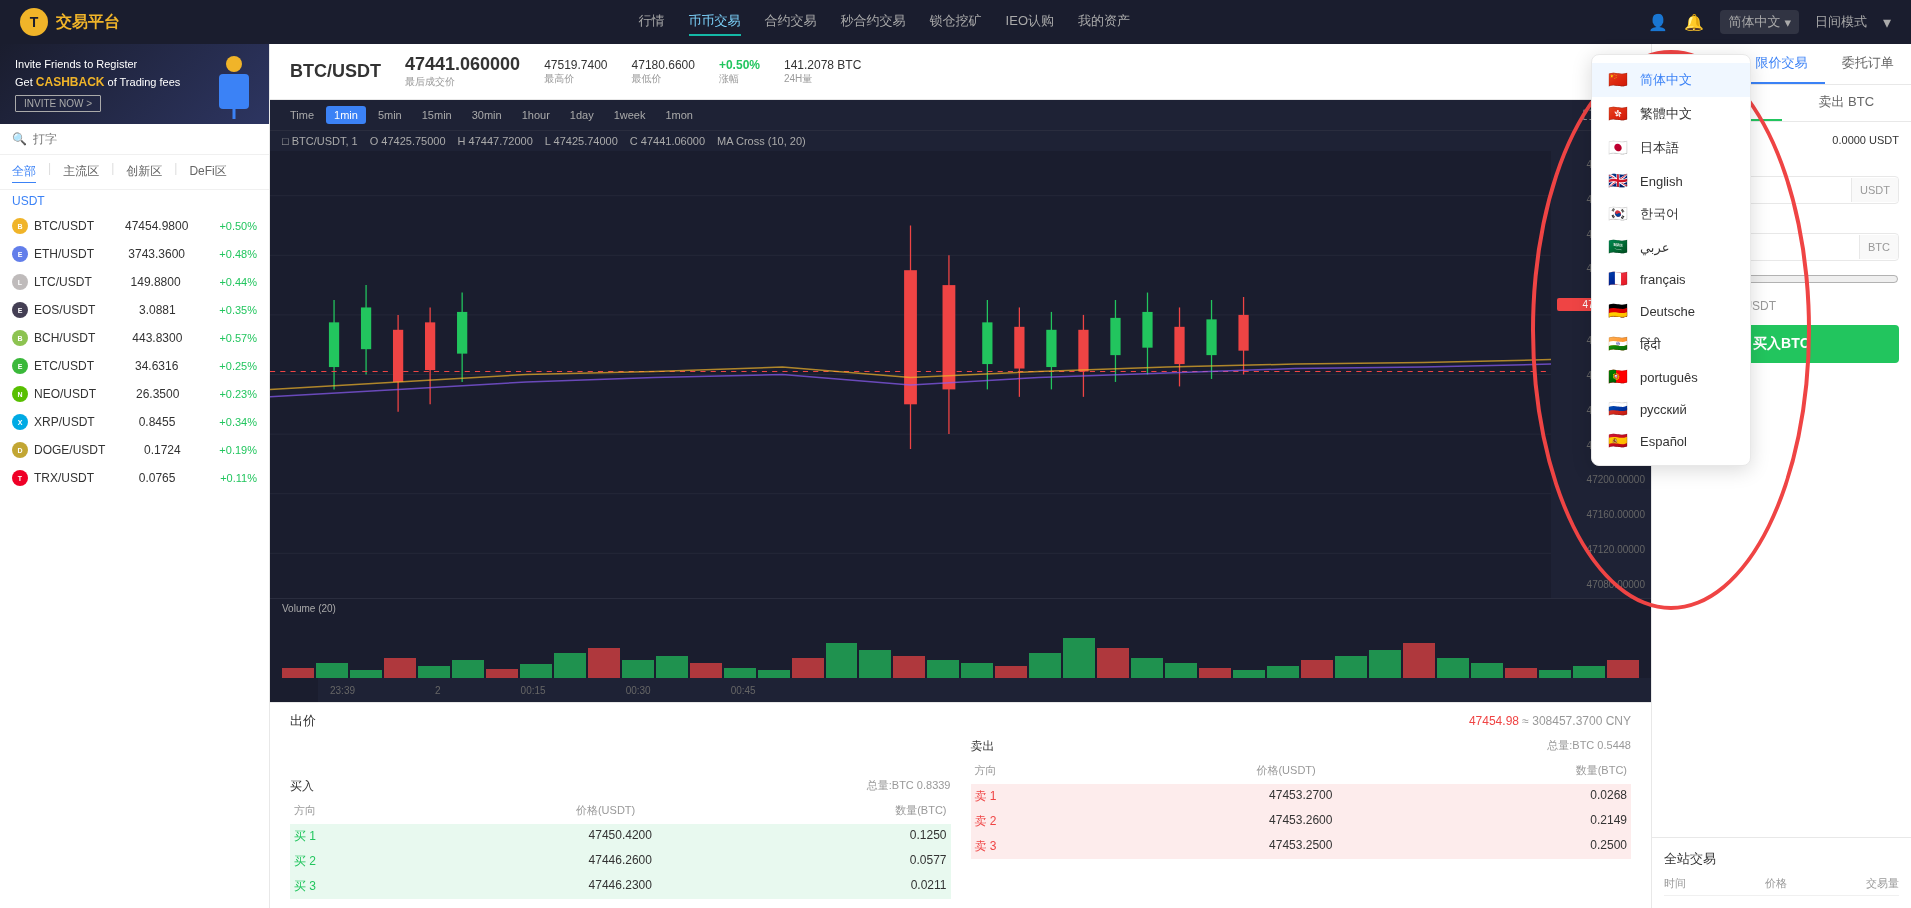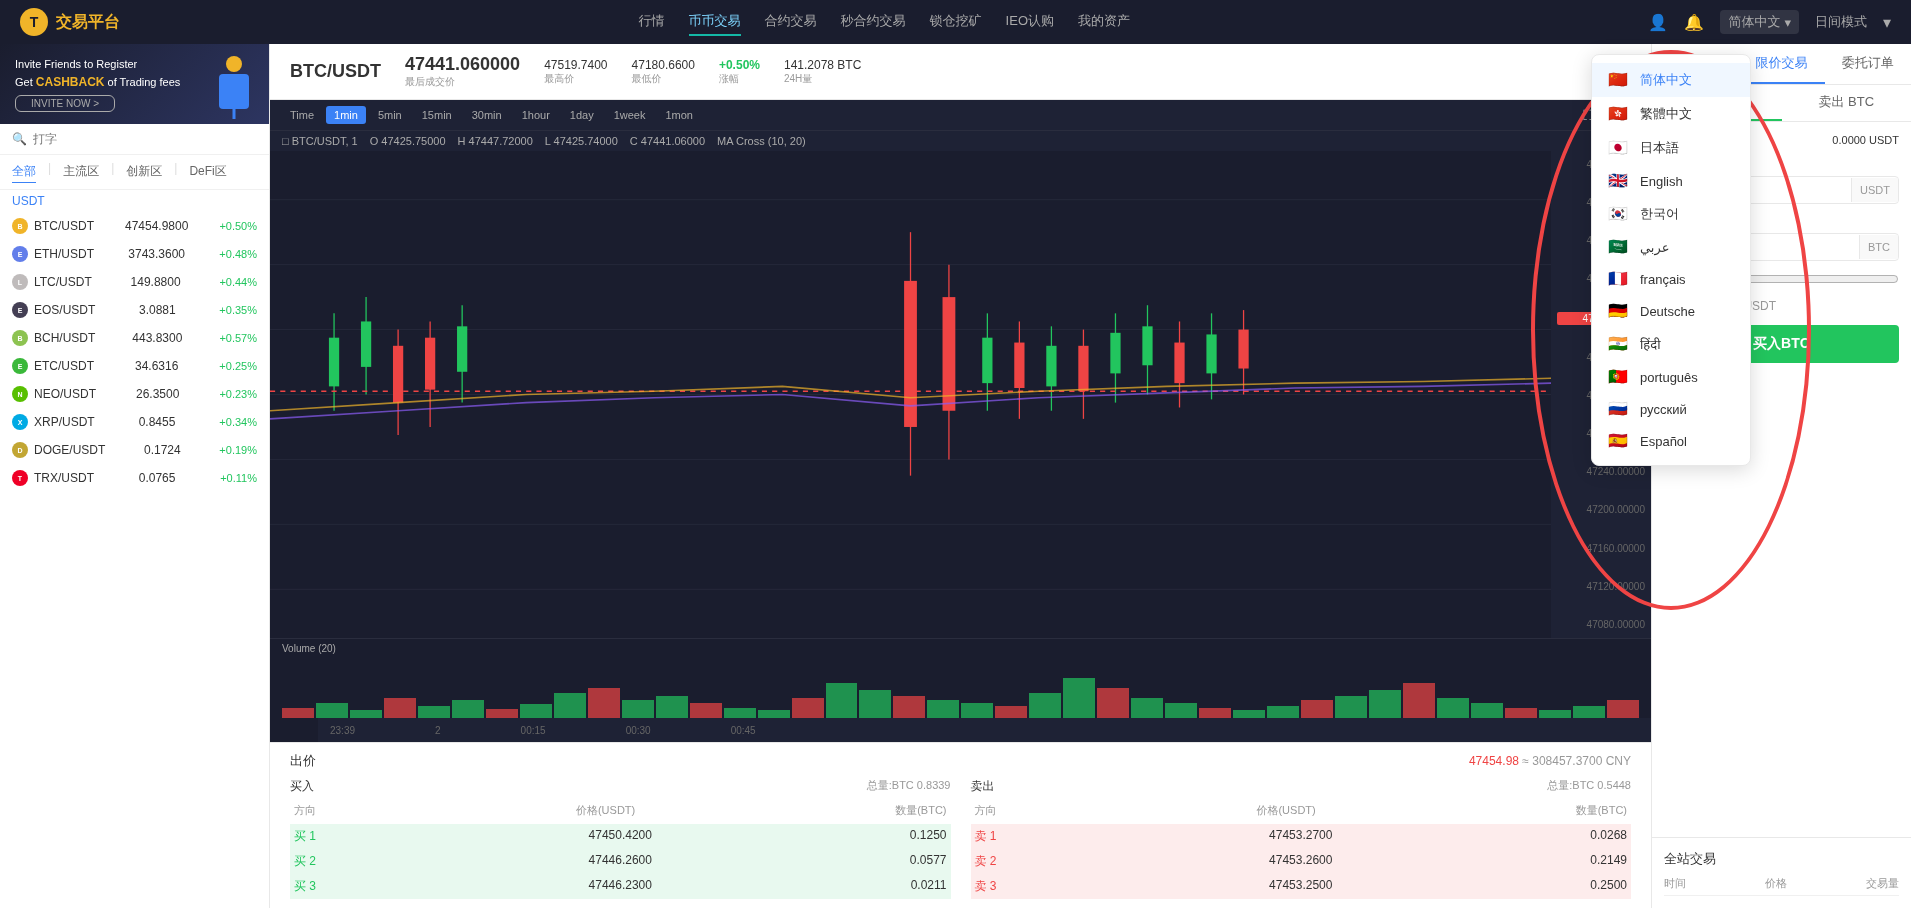--- a/index.html
+++ b/index.html
@@ -18,21 +18,21 @@
     .header-mode { color: #aaa; font-size: 13px; cursor: pointer; }
 
     
     .main-layout { display: flex; height: calc(100vh - 44px); }
 
     
     .sidebar { width: 270px; background: #fff; border-right: 1px solid #e8e8e8; display: flex; flex-direction: column; overflow: hidden; }
     .sidebar-banner { background: linear-gradient(135deg, #1a1d2e, #2d3561); height: 80px; position: relative; display: flex; align-items: center; padding: 10px 15px; overflow: hidden; }
     .sidebar-banner-text { color: #fff; font-size: 11px; line-height: 1.5; z-index: 1; }
     .sidebar-banner-text .cashback { color: #f0b429; font-weight: bold; font-size: 12px; }
-    .sidebar-banner-btn { background: transparent; border: 1px solid #aaa; color: #aaa; padding: 2px 15px; font-size: 10px; cursor: pointer; border-radius: 6px; margin-top: 4px; display: inline-block; }
+    .sidebar-banner-btn { background: transparent; border: 1px solid #aaa; color: #aaa; padding: 2px 8px; font-size: 10px; cursor: pointer; border-radius: 1px; margin-top: 4px; display: inline-block; }
     .sidebar-banner-img { position: absolute; right: 10px; top: 5px; width: 50px; height: 70px; }
     .sidebar-search { padding: 8px 12px; border-bottom: 1px solid #f0f0f0; display: flex; align-items: center; gap: 6px; }
     .sidebar-search input { border: none; outline: none; font-size: 12px; color: #333; flex: 1; }
     .sidebar-search-icon { color: #999; }
     .sidebar-tabs { display: flex; padding: 6px 12px; gap: 12px; border-bottom: 1px solid #f0f0f0; }
     .sidebar-tab { font-size: 12px; color: #666; cursor: pointer; padding: 2px 0; }
     .sidebar-tab.active { color: #3b82f6; border-bottom: 1px solid #3b82f6; }
     .sidebar-tab-pipe { color: #ddd; }
     .sidebar-subtitle { padding: 4px 12px; font-size: 12px; color: #3b82f6; }
     .sidebar-list { flex: 1; overflow-y: auto; }
@@ -481,21 +481,21 @@
         <span class="ob-title">出价</span>
         <div>
           <span class="ob-price-info">47454.98</span>
           <span class="ob-cny">≈ 308457.3700 CNY</span>
         </div>
       </div>
 
       <div class="ob-tables">
 
         <div class="ob-table">
-          <div style="display:flex; justify-content:space-between; margin-bottom:4px;">
+          <div style="display:flex; justify-content:space-between; margin-bottom:4px;margin-top:40px;">
             <span class="ob-table-title">买入</span>
             <span class="ob-total">总量:BTC 0.8339</span>
           </div>
           <div class="ob-table-header">
             <span>方向</span>
             <span>价格(USDT)</span>
             <span>数量(BTC)</span>
           </div>
           <div id="buy-rows">
               <div class="ob-row buy">

